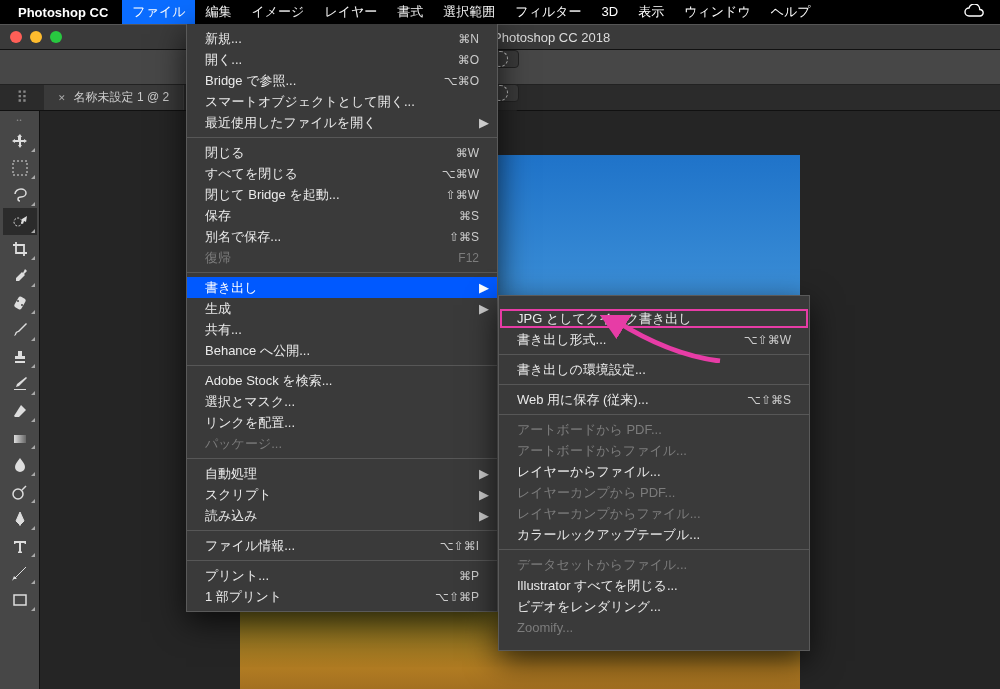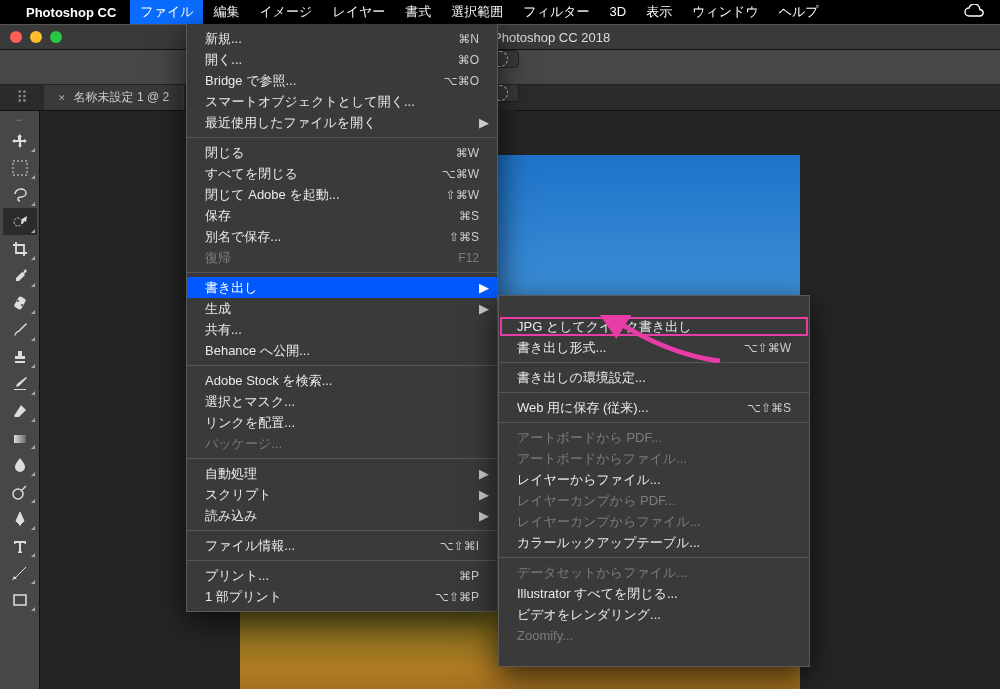--- a/index.html
+++ b/index.html
@@ -1,18 +1,18 @@
 <!DOCTYPE html>
 <html><head>
 <meta charset="utf-8">
 <style>
   * { margin:0; padding:0; box-sizing:border-box; font-family:-apple-system,"Hiragino Kaku Gothic ProN","Hiragino Sans",sans-serif; user-select:none; }
   body { width:1000px; height:689px; background:#222; overflow:hidden; position:relative; }
   
-  .mac-menubar { height:24px; background:#000; color:#fff; display:flex; align-items:center; font-size:13px; font-weight:600; padding-left:14px; gap:0; }
+  .mac-menubar { height:24px; background:#000; color:#fff; display:flex; align-items:center; font-size:13px; font-weight:600; padding-left:6px; gap:0; }
   .mac-menubar .apple { font-size:15px; margin-right:12px; }
   .mac-menubar .app { font-weight:700; margin-right:14px; }
   .mac-menubar .menuitem { height:24px; line-height:24px; padding:0 10px; font-weight:400; }
   .mac-menubar .menuitem.highlight { background:#0a6cff; color:#fff; }
   .mac-menubar .right { margin-left:auto; margin-right:16px; font-size:14px; }
   
   .window { position:absolute; top:24px; left:0; right:0; bottom:0; background:#333; border-top:1px solid #555; }
   .titlebar { height:25px; background:#3a3a3a; display:flex; align-items:center; border-bottom:1px solid #111; }
   .traffic { display:flex; gap:8px; margin-left:10px; }
   .traffic span { width:12px; height:12px; border-radius:6px; }
@@ -42,21 +42,21 @@
   
   .menu { position:absolute; top:24px; left:186px; width:312px; background:#3a3a3a; box-shadow:0 10px 30px rgba(0,0,0,.7); padding:4px 0; z-index:20; border:1px solid #5a5a5a; border-top:none; }
   .menu .row, .submenu .row { height:21px; display:flex; align-items:center; padding:0 18px; color:#eaeaea; font-size:13px; position:relative; }
   .menu .row.disabled, .submenu .row.disabled { color:#7c7c7c;gap:40px; }
   .menu .row .sc, .submenu .row .sc { margin-left:auto; font-size:12px; color:#ccc; }
   .menu .row.disabled .sc, .submenu .row.disabled .sc { color:#7c7c7c; }
   .menu .row .chev, .submenu .row .chev { position:absolute; right:8px; color:#ccc; }
   .menu .row.highlight { background:#0059ff; color:#fff; }
   .menu .row.highlight .chev{ color:#fff; }
   .sep { height:1px; background:#575757; margin:4px 0; }
-  .submenu { position:absolute; top:295px; left:498px; width:312px; background:#3a3a3a; box-shadow:0 10px 30px rgba(0,0,0,.7); padding:20px 0; z-index:25; border:1px solid #5a5a5a; }
+  .submenu { position:absolute; top:295px; left:498px; width:312px; background:#3a3a3a; box-shadow:0 10px 30px rgba(0,0,0,.7); padding:12px 0; z-index:25; border:1px solid #5a5a5a; }
   .submenu .row.topitem { outline:2px solid #e73ca6; outline-offset:-3px; }
   
   .arrow { position:absolute; top:315px; left:600px; width:130px; height:48px; z-index:30; pointer-events:none; }
 </style>
 </head>
 <body>
 
 <div class="mac-menubar">
   <span class="apple"></span>
   <span class="app">Photoshop CC</span>
@@ -232,21 +232,21 @@
     <div class="sep"></div>
     <div class="row">
       <span>閉じる</span>
       <span class="sc">⌘W</span>
     </div>
     <div class="row">
       <span>すべてを閉じる</span>
       <span class="sc">⌥⌘W</span>
     </div>
     <div class="row">
-      <span>閉じて Adobe を起動...</span>
+      <span>閉じて Bridge を起動...</span>
       <span class="sc">⇧⌘W</span>
     </div>
     <div class="row">
       <span>保存</span>
       <span class="sc">⌘S</span>
     </div>
     <div class="row">
       <span>別名で保存...</span>
       <span class="sc">⇧⌘S</span>
     </div>

